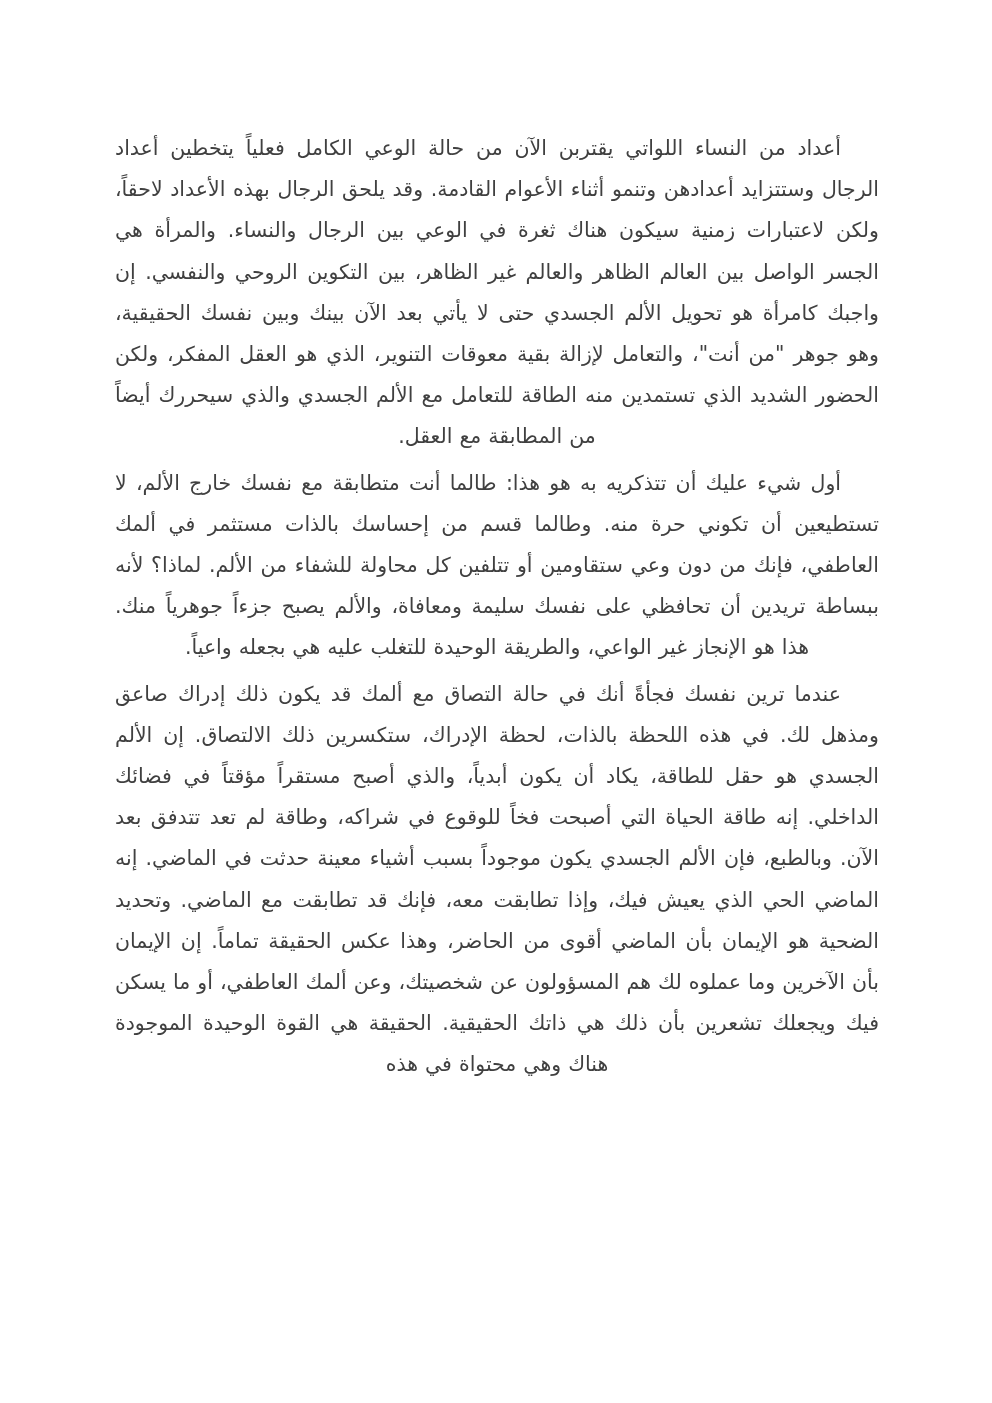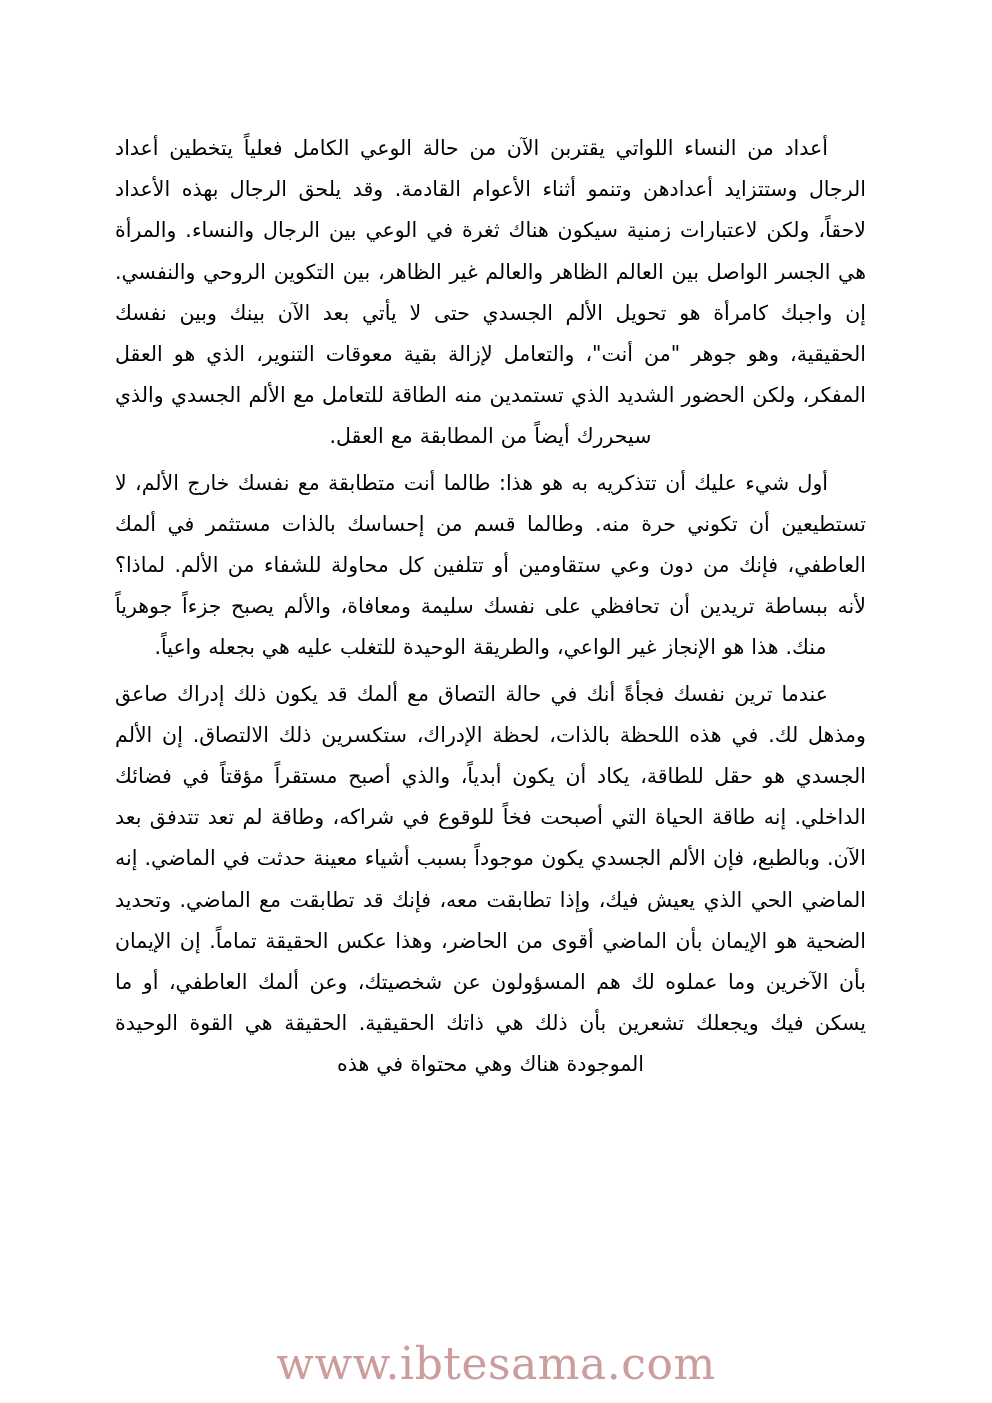--- a/index.html
+++ b/index.html
@@ -20,26 +20,26 @@
   .page {
     position: absolute;
     inset: 0;
     background: #ffffff;
   }
 
   
   .text-body {
     position: absolute;
     top: 128px;
-    right: 126px;      
+    right: 113px;      
     left: 115px;
     direction: rtl;
     text-align: justify;
     text-align-last: center;
-    color: #000000;
+    color: #404040;
     font-family: "DejaVu Sans", "Liberation Sans", sans-serif;
     font-size: 20.5px;
     line-height: 41.2px;
     font-weight: 400;
     -webkit-font-smoothing: none;
   }
 
   .para {
     margin: 0 0 4px 0;
     text-indent: 38px;
@@ -94,15 +94,14 @@
 
 <div class="page">
 
   <div class="text-body">
     <p class="para p1">أعداد من النساء اللواتي يقتربن الآن من حالة الوعي الكامل فعلياً يتخطين أعداد الرجال وستتزايد أعدادهن وتنمو أثناء الأعوام القادمة. وقد يلحق الرجال بهذه الأعداد لاحقاً، ولكن لاعتبارات زمنية سيكون هناك ثغرة في الوعي بين الرجال والنساء. والمرأة هي الجسر الواصل بين العالم الظاهر والعالم غير الظاهر، بين التكوين الروحي والنفسي. إن واجبك كامرأة هو تحويل الألم الجسدي حتى لا يأتي بعد الآن بينك وبين نفسك الحقيقية، وهو جوهر "من أنت"، والتعامل لإزالة بقية معوقات التنوير، الذي هو العقل المفكر، ولكن الحضور الشديد الذي تستمدين منه الطاقة للتعامل مع الألم الجسدي والذي سيحررك أيضاً من المطابقة مع العقل.</p>
     <p class="para p2">أول شيء عليك أن تتذكريه به هو هذا: طالما أنت متطابقة مع نفسك خارج الألم، لا تستطيعين أن تكوني حرة منه. وطالما قسم من إحساسك بالذات مستثمر في ألمك العاطفي، فإنك من دون وعي ستقاومين أو تتلفين كل محاولة للشفاء من الألم. لماذا؟ لأنه ببساطة تريدين أن تحافظي على نفسك سليمة ومعافاة، والألم يصبح جزءاً جوهرياً منك. هذا هو الإنجاز غير الواعي، والطريقة الوحيدة للتغلب عليه هي بجعله واعياً.</p>
     <p class="para p3">عندما ترين نفسك فجأةً أنك في حالة التصاق مع ألمك قد يكون ذلك إدراك صاعق ومذهل لك. في هذه اللحظة بالذات، لحظة الإدراك، ستكسرين ذلك الالتصاق. إن الألم الجسدي هو حقل للطاقة، يكاد أن يكون أبدياً، والذي أصبح مستقراً مؤقتاً في فضائك الداخلي. إنه طاقة الحياة التي أصبحت فخاً للوقوع في شراكه، وطاقة لم تعد تتدفق بعد الآن. وبالطبع، فإن الألم الجسدي يكون موجوداً بسبب أشياء معينة حدثت في الماضي. إنه الماضي الحي الذي يعيش فيك، وإذا تطابقت معه، فإنك قد تطابقت مع الماضي. وتحديد الضحية هو الإيمان بأن الماضي أقوى من الحاضر، وهذا عكس الحقيقة تماماً. إن الإيمان بأن الآخرين وما عملوه لك هم المسؤولون عن شخصيتك، وعن ألمك العاطفي، أو ما يسكن فيك ويجعلك تشعرين بأن ذلك هي ذاتك الحقيقية. الحقيقة هي القوة الوحيدة الموجودة هناك وهي محتواة في هذه</p>
   </div>
 
 
-  <div class="watermark">www.ibtesama.com</div>
 
 </div>
 
 </body></html>

